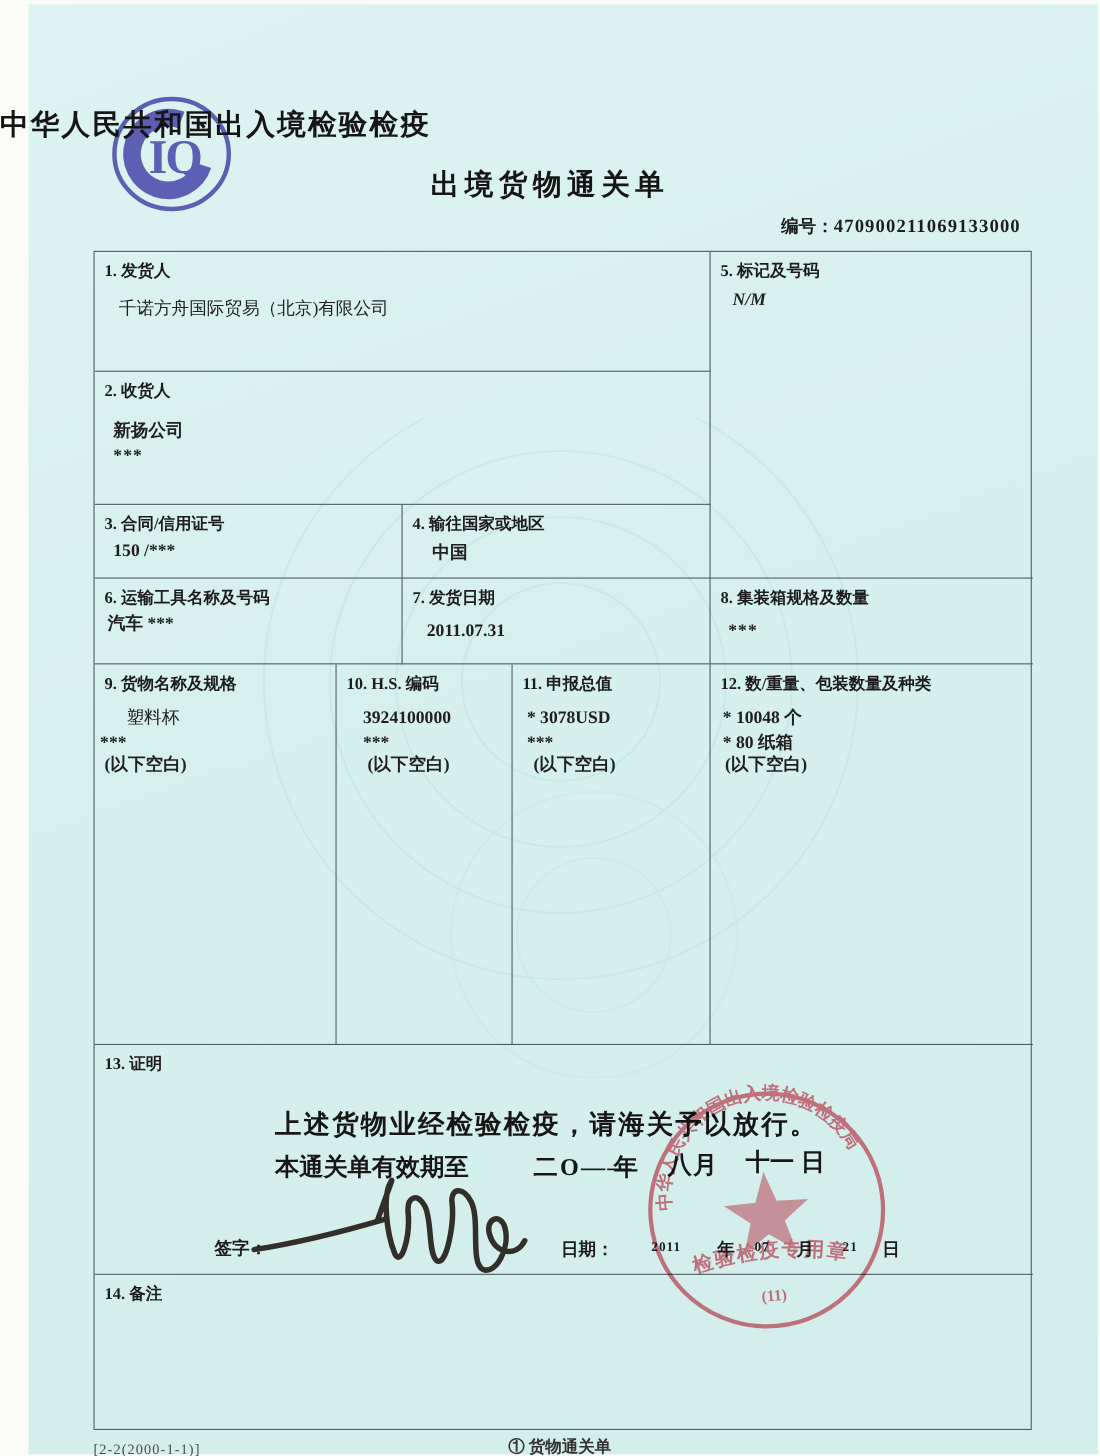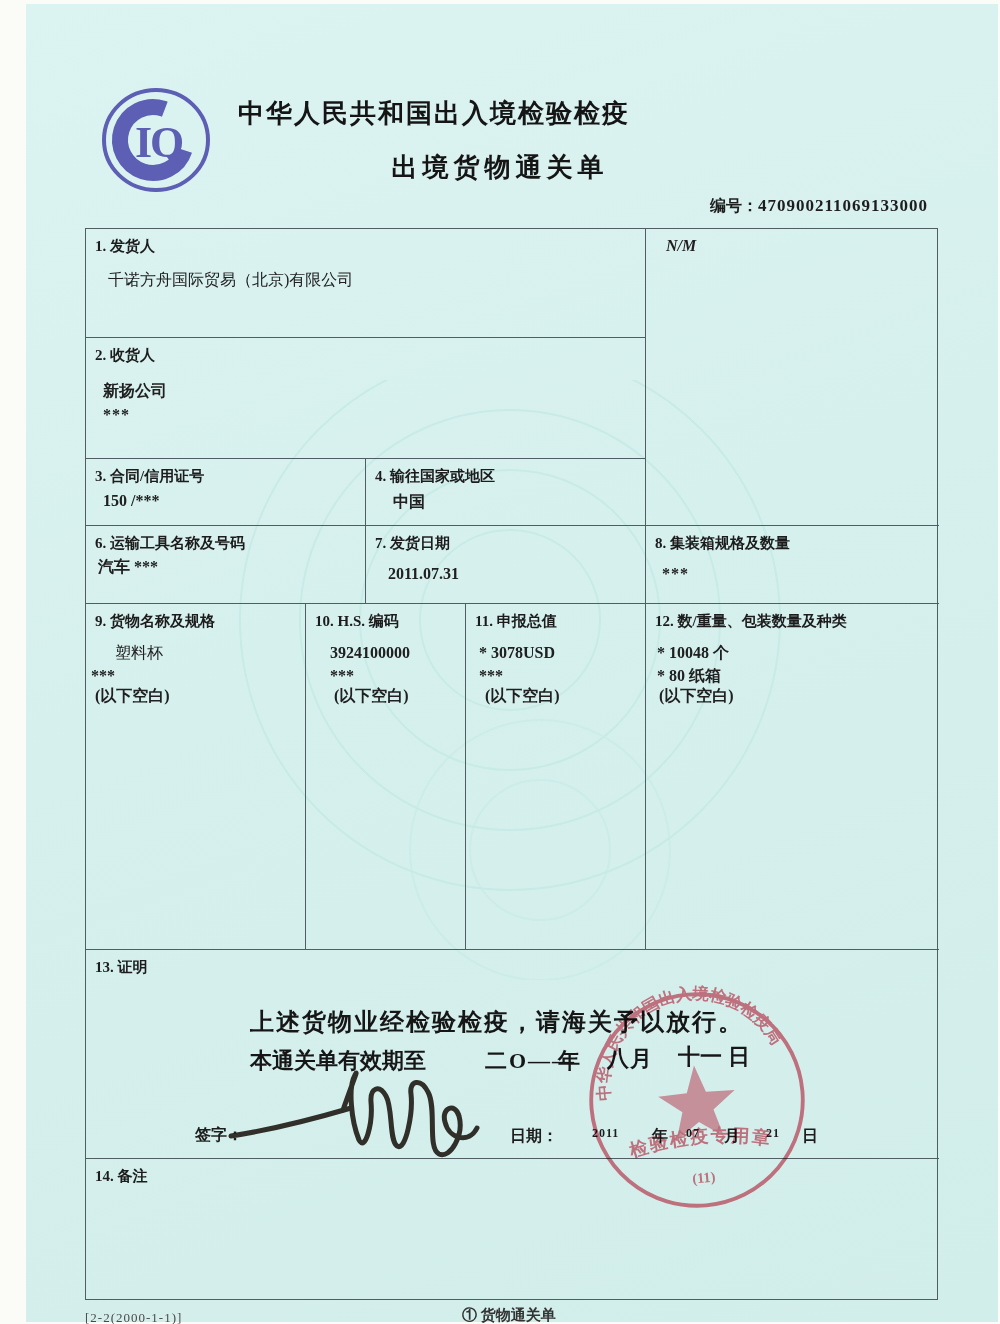--- a/index.html
+++ b/index.html
@@ -4,21 +4,21 @@
 <style>
   * { margin:0; padding:0; box-sizing:border-box; }
   html,body { width:1000px; height:1324px; overflow:hidden; background:#fbfbf8;
     font-family:"Liberation Serif","DejaVu Serif",serif; color:#1d1d1d; }
   .paper { position:absolute; left:26px; top:4px; width:972px; height:1318px;
     background:linear-gradient(160deg,#dcf4f1 0%, #d6f0ed 45%, #d2eeea 100%); }
   .guilloche { position:absolute; left:150px; top:380px; pointer-events:none; opacity:.55; }
 
   
   .logo { position:absolute; left:98px; top:86px; }
-  .title { position:absolute; left:16px; top:96px; width:836px; text-align:center;
+  .title { position:absolute; left:0; top:96px; width:836px; text-align:left;
     font-family:"Liberation Sans","DejaVu Sans",sans-serif;
     font-size:26px; font-weight:700; letter-spacing:2px; color:#151515; }
   .subtitle { position:absolute; left:0; top:150px; width:1000px; text-align:center;
     font-family:"Liberation Sans","DejaVu Sans",sans-serif;
     font-size:26px; font-weight:700; letter-spacing:5px; color:#151515; }
   .serial { position:absolute; right:72px; top:196px; font-size:16px; font-weight:700; }
   .serial .num { font-size:17px; letter-spacing:1px; }
 
   
   .ftable { position:absolute; left:85px; top:228px; width:853px; height:1072px;
@@ -108,20 +108,21 @@
 <div class="serial">
   <span>编号：</span><span class="num">470900211069133000</span>
 </div>
 
 <div class="ftable">
   <div class="cell c1 br bb">
     <div class="flabel">1. 发货人</div>
     <div class="fval v1">千诺方舟国际贸易（北京)有限公司</div>
   </div>
   <div class="cell c5 bb">
+    <div class="flabel">5. 标记及号码</div>
     <div class="fval v5">N/M</div>
   </div>
   <div class="cell c2 br bb">
     <div class="flabel">2. 收货人</div>
     <div class="fval v2a">新扬公司</div>
     <div class="fval v2b">***</div>
   </div>
   <div class="cell c3 br bb">
     <div class="flabel">3. 合同/信用证号</div>
     <div class="fval v3">150 /***</div>

